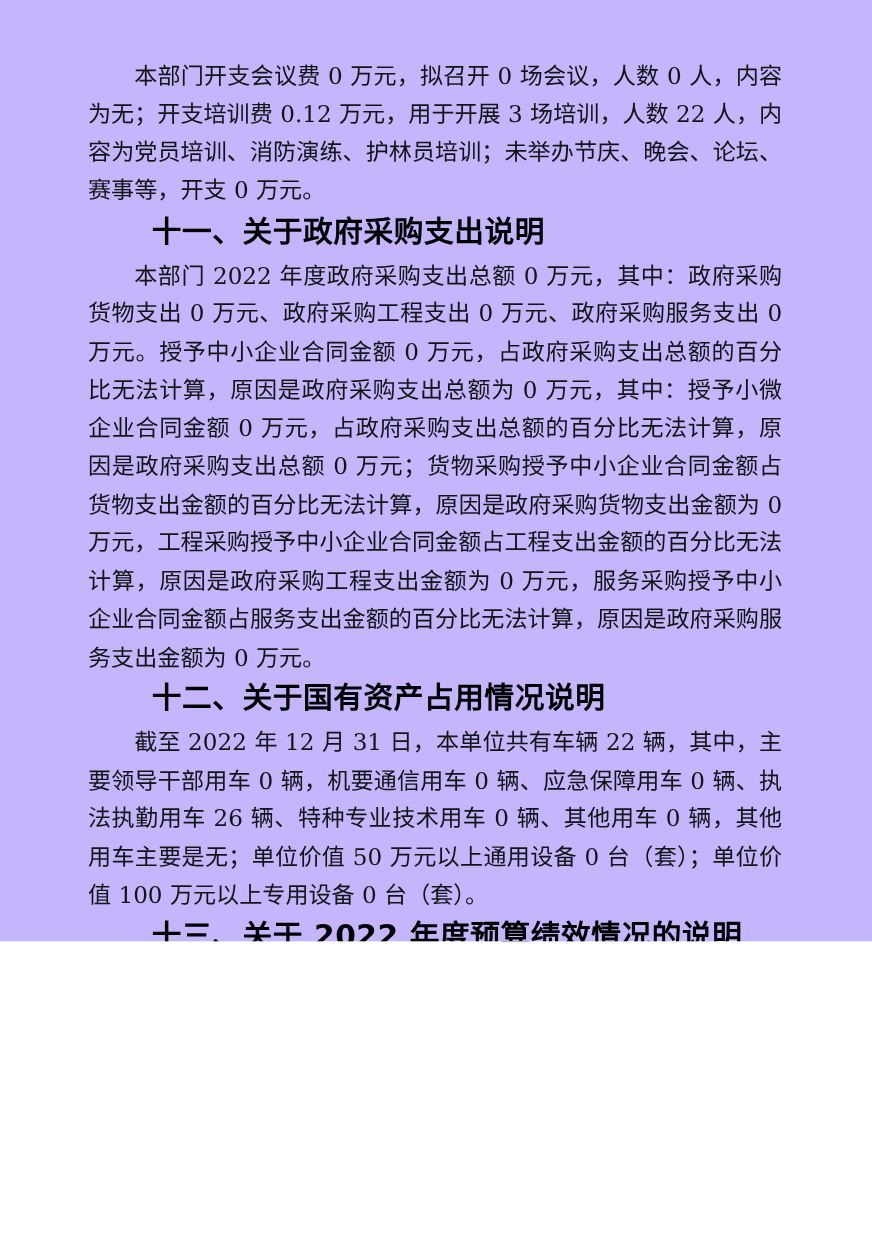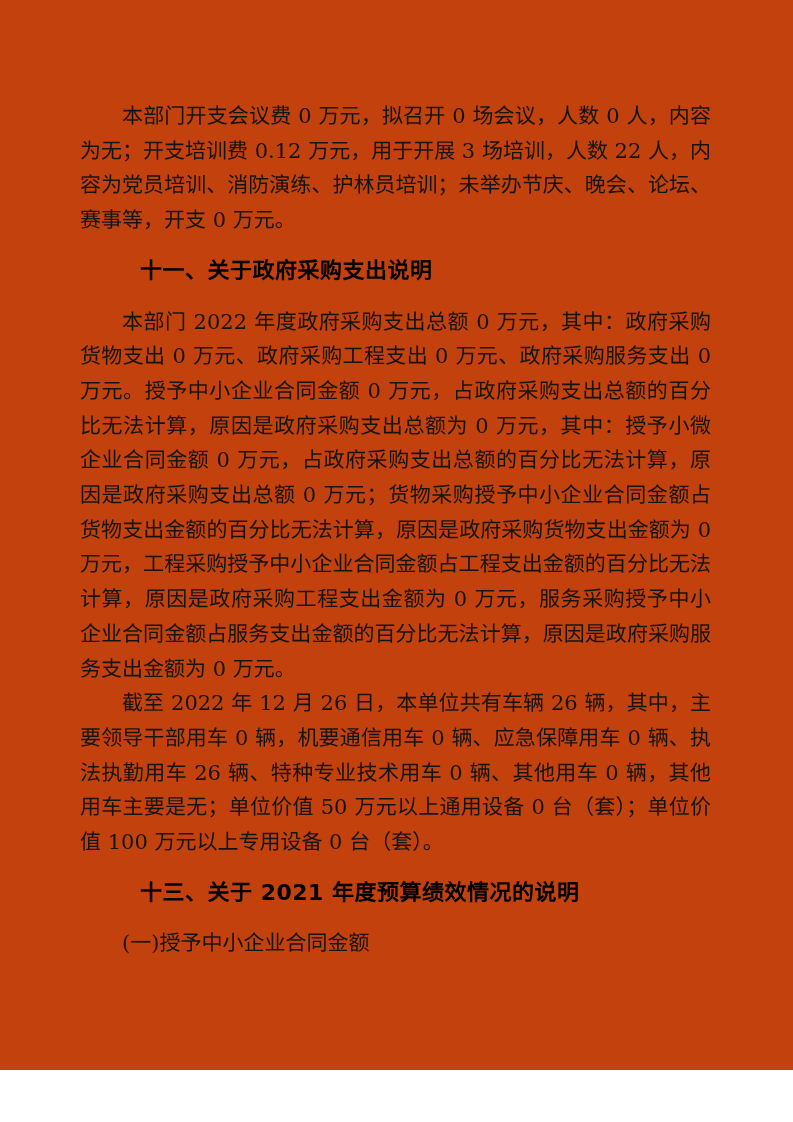--- a/index.html
+++ b/index.html
@@ -3,60 +3,61 @@
 <meta charset="utf-8">
 <style>
   html, body {
     margin: 0;
     padding: 0;
     background: #ffffff;
   }
   .page {
     position: relative;
     width: 793px;
-    height: 1070px;
-    background: #c2410c;
+    height: 856px;
+    background: #c4b5fd;
     box-sizing: border-box;
-    padding: 99px 82px 0 80px;
+    padding: 52px 82px 0 80px;
     overflow: hidden;
   }
   .para {
     margin: 0;
     font-family: "DejaVu Serif", "Liberation Serif", serif;
     font-size: 21px;
     line-height: 34.7px;
     color: #141414;
     text-align: justify;
     text-indent: 2em;
     word-break: break-word;
   }
   .para.justify-last {
     text-align-last: justify;
   }
   .sec-heading {
-    margin: 16px;
+    margin: 4px;
     font-family: "DejaVu Sans", "Liberation Sans", sans-serif;
     font-weight: 700;
-    font-size: 22px;
+    font-size: 27px;
     line-height: 34.7px;
     color: #000000;
     text-indent: 2em;
     letter-spacing: 0.5px;
   }
 </style>
 </head>
 <body>
 
 <div class="page">
   <p class="para">本部门开支会议费 0 万元，拟召开 0 场会议，人数 0 人，内容为无；开支培训费 0.12 万元，用于开展 3 场培训，人数 22 人，内容为党员培训、消防演练、护林员培训；未举办节庆、晚会、论坛、赛事等，开支 0 万元。</p>
 
   <h2 class="sec-heading">十一、关于政府采购支出说明</h2>
 
   <p class="para">本部门 2022 年度政府采购支出总额 0 万元，其中：政府采购货物支出 0 万元、政府采购工程支出 0 万元、政府采购服务支出 0 万元。授予中小企业合同金额 0 万元，占政府采购支出总额的百分比无法计算，原因是政府采购支出总额为 0 万元，其中：授予小微企业合同金额 0 万元，占政府采购支出总额的百分比无法计算，原因是政府采购支出总额 0 万元；货物采购授予中小企业合同金额占货物支出金额的百分比无法计算，原因是政府采购货物支出金额为 0 万元，工程采购授予中小企业合同金额占工程支出金额的百分比无法计算，原因是政府采购工程支出金额为 0 万元，服务采购授予中小企业合同金额占服务支出金额的百分比无法计算，原因是政府采购服务支出金额为 0 万元。</p>
 
+  <h2 class="sec-heading">十二、关于国有资产占用情况说明</h2>
 
-  <p class="para">截至 2022 年 12 月 26 日，本单位共有车辆 26 辆，其中，主要领导干部用车 0 辆，机要通信用车 0 辆、应急保障用车 0 辆、执法执勤用车 26 辆、特种专业技术用车 0 辆、其他用车 0 辆，其他用车主要是无；单位价值 50 万元以上通用设备 0 台（套）；单位价值 100 万元以上专用设备 0 台（套）。</p>
+  <p class="para">截至 2022 年 12 月 31 日，本单位共有车辆 22 辆，其中，主要领导干部用车 0 辆，机要通信用车 0 辆、应急保障用车 0 辆、执法执勤用车 26 辆、特种专业技术用车 0 辆、其他用车 0 辆，其他用车主要是无；单位价值 50 万元以上通用设备 0 台（套）；单位价值 100 万元以上专用设备 0 台（套）。</p>
 
-  <h2 class="sec-heading">十三、关于 2021 年度预算绩效情况的说明</h2>
+  <h2 class="sec-heading">十三、关于 2022 年度预算绩效情况的说明</h2>
 
   <p class="para">(一)授予中小企业合同金额</p>
 
 </div>
 
 </body></html>

